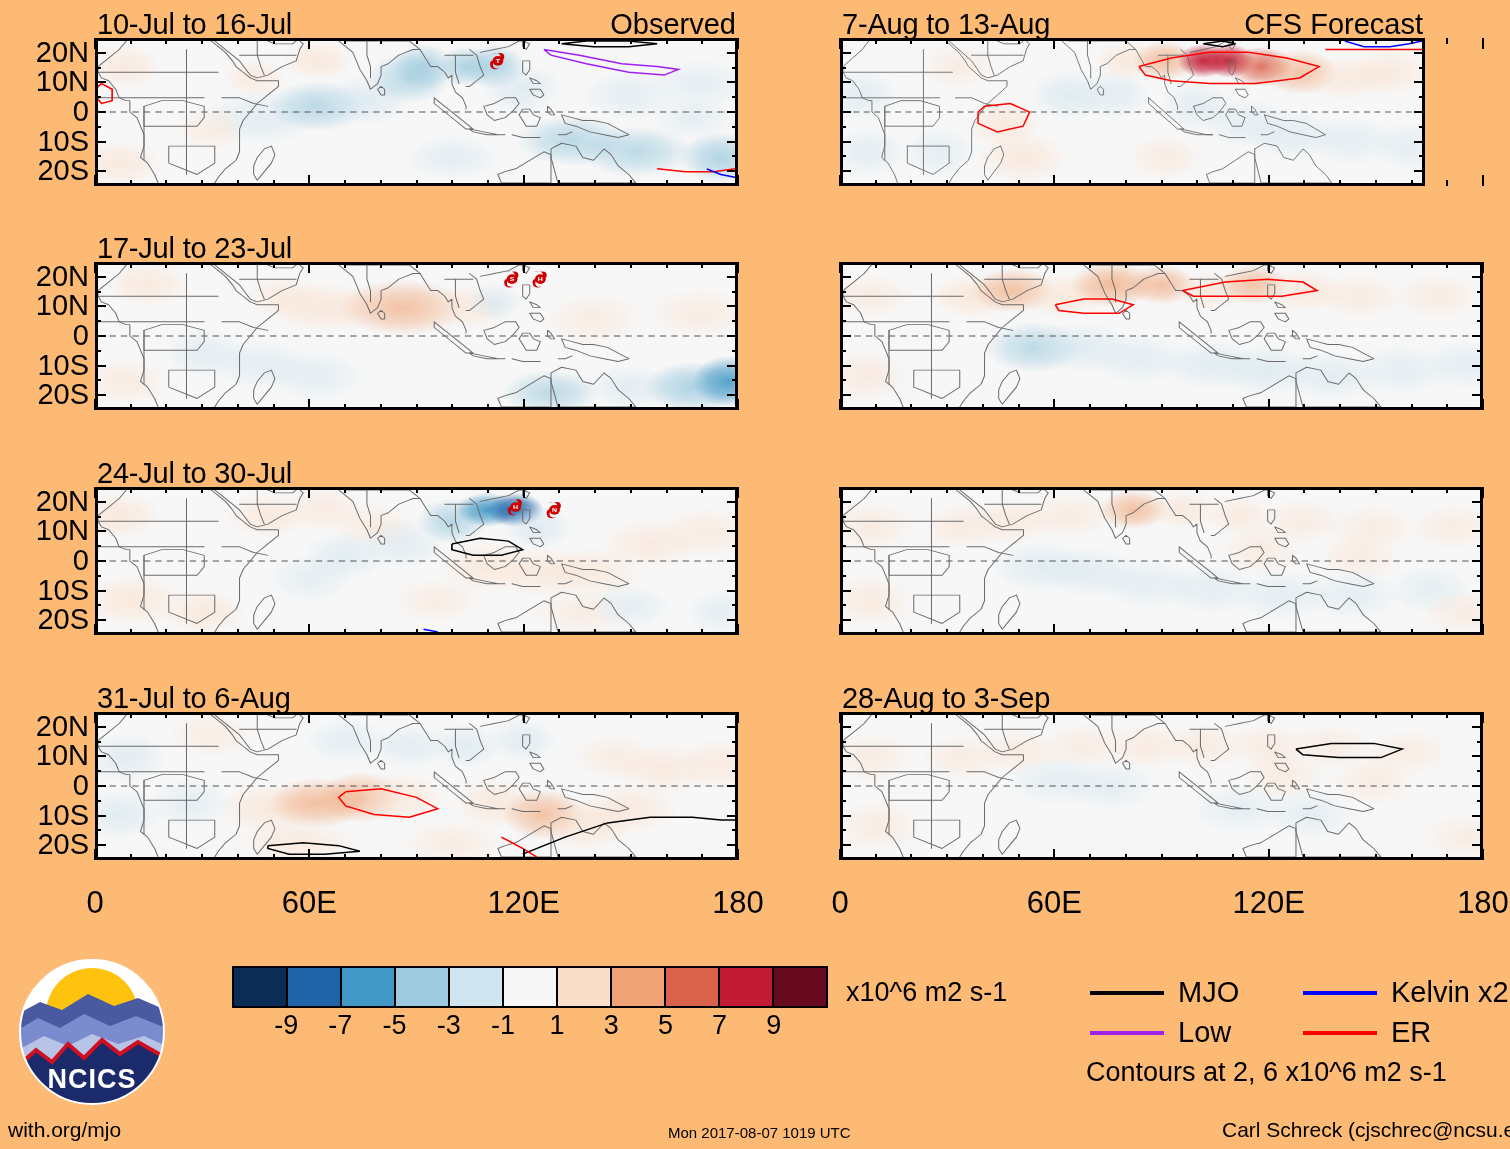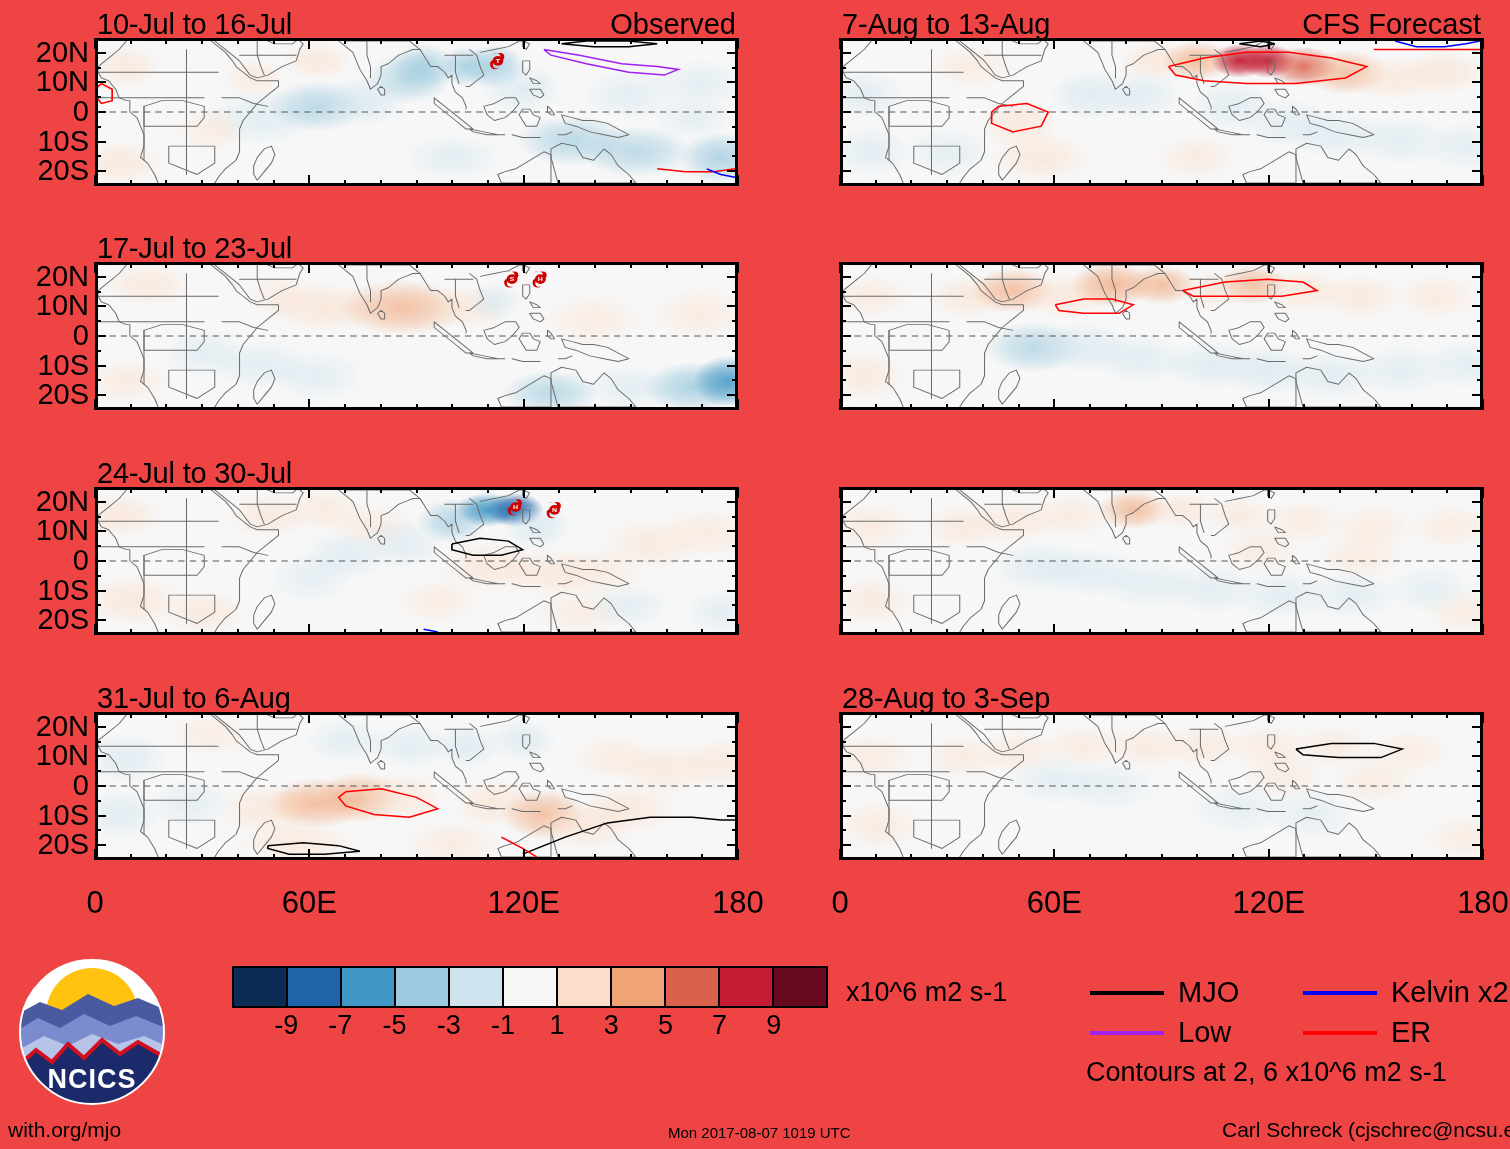--- a/index.html
+++ b/index.html
@@ -6,21 +6,21 @@
   * { box-sizing: border-box; }
   html, body {
     margin: 0; padding: 0;
     background: #ffffff;
     font-family: "Liberation Sans", sans-serif;
   }
   #page {
     position: relative;
     width: 1510px;
     height: 1149px;
-    background: #ef4444;
+    background: #fdba74;
     overflow: hidden;
   }
 
   
   .panel {
     position: absolute;
   }
   .panel-title {
     position: absolute;
     top: -30px;
@@ -1109,21 +1109,21 @@
         <div class="tick-y" style="top: 73px; width: 11px; right: 0px;"></div>
         <div class="tick-y" style="top: 58.2px; width: 6px; left: 0px;"></div>
         <div class="tick-y" style="top: 58.2px; width: 6px; right: 0px;"></div>
         <div class="tick-y" style="top: 43.4px; width: 11px; left: 0px;"></div>
         <div class="tick-y" style="top: 43.4px; width: 11px; right: 0px;"></div>
         <div class="tick-y" style="top: 28.6px; width: 6px; left: 0px;"></div>
         <div class="tick-y" style="top: 28.6px; width: 6px; right: 0px;"></div>
         <div class="tick-y" style="top: 13.8px; width: 11px; left: 0px;"></div>
         <div class="tick-y" style="top: 13.8px; width: 11px; right: 0px;"></div>
       </div>
-      <div class="panel" style="left: 840px; top: 38px; width: 643px; height: 148px;">
+      <div class="panel" style="left: 840px; top: 38px; width: 585px; height: 148px;">
         <div class="panel-title">7-Aug to 13-Aug</div>
         <div class="panel-corner">CFS Forecast</div>
         <div class="map-frame">
           <svg class="map-svg" viewBox="0 0 1000 250" preserveAspectRatio="none">
             <rect x="0" y="0" width="1000" height="250" fill="#f7f7f7"></rect>
             <defs>
               <radialGradient id="p5-g0">
                 <stop offset="0%" stop-color="#d0e4ef" stop-opacity="0.5136363636363637"></stop>
                 <stop offset="55%" stop-color="#d0e4ef" stop-opacity="0.30000000000000004"></stop>
                 <stop offset="100%" stop-color="#d0e4ef" stop-opacity="0"></stop>

